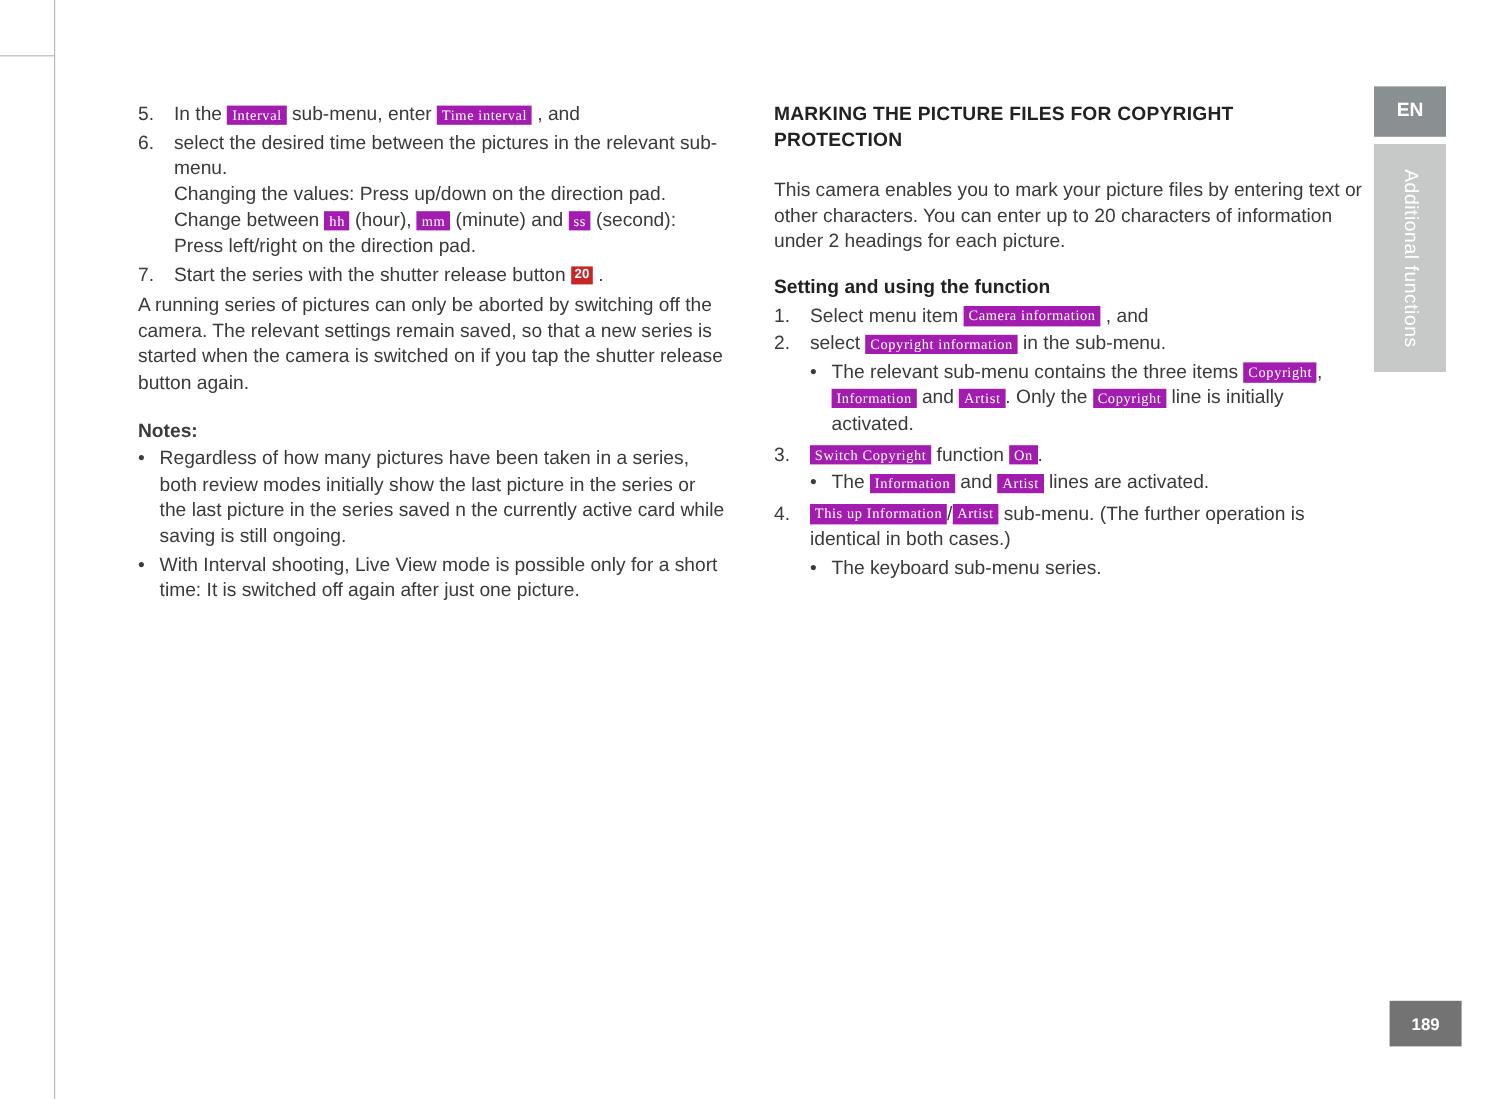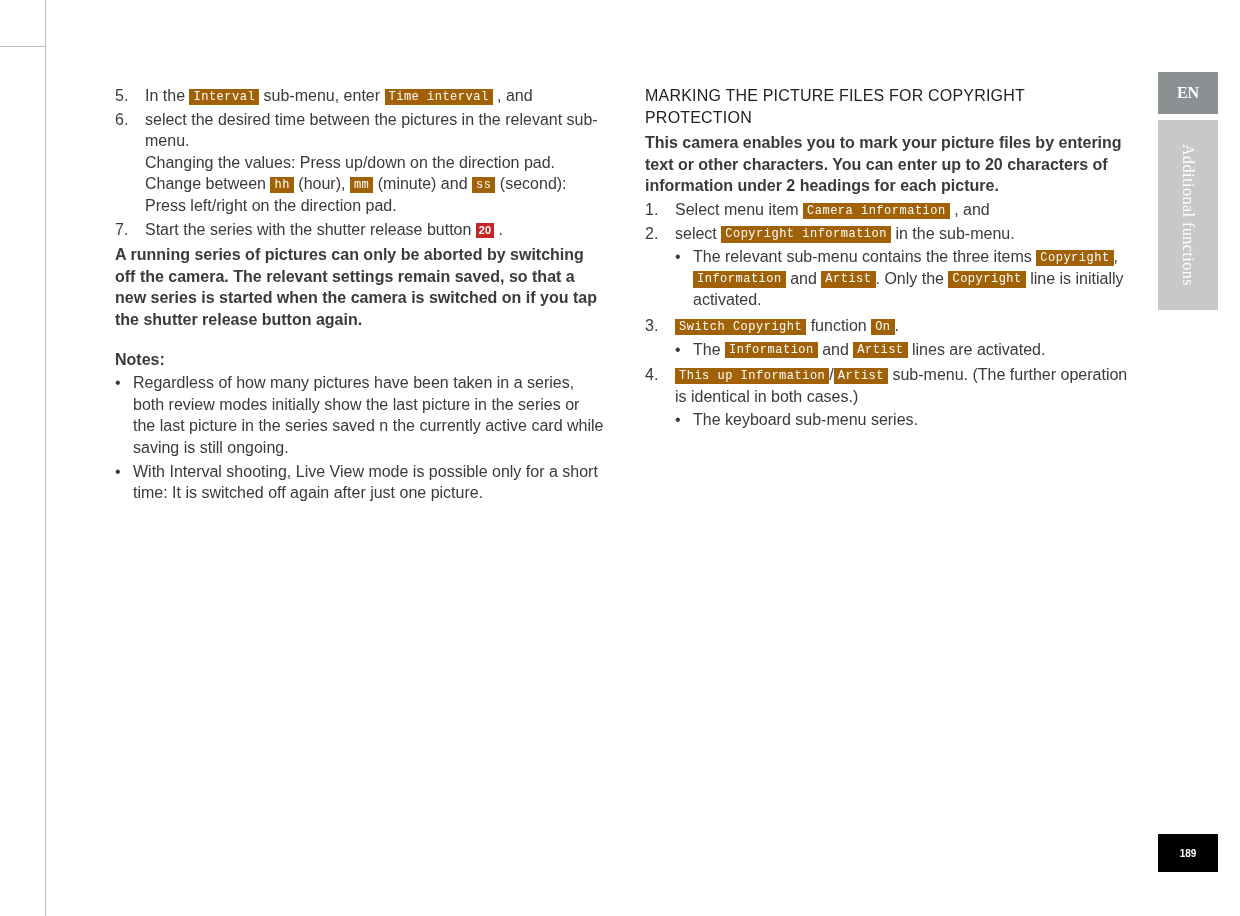--- a/index.html
+++ b/index.html
@@ -29,22 +29,21 @@
     left: 0; top: 46px;
     width: 45px; height: 1px;
     background: #bbb;
   }
   .sidebar {
     position: absolute;
     right: 22px; top: 72px;
     width: 86px;
     display: flex;
     flex-direction: column;
-    align-items: flex-end;
-    font-family: Liberation Serif, serif;
+    align-items: center;
   }
   .lang-tab {
     width: 60px; height: 42px;
     background: #8a8f92;
     color: #fff;
     font-weight: bold;
     display: flex; align-items: center; justify-content: center;
     font-size: 16px;
     margin-bottom: 6px;
   }
@@ -58,62 +57,62 @@
     display: flex; align-items: center; justify-content: center;
     font-size: 16px;
     letter-spacing: 0.5px;
     height: 190px;
   }
   .page-num-tab {
     position: absolute;
     right: 22px;
     bottom: 44px;
     width: 60px; height: 38px;
-    background: #000000;
+    background: #737373;
     color: #fff;
     font-weight: bold;
     display: flex; align-items: center; justify-content: center;
-    font-size: 10px;
+    font-size: 14px;
   }
   ol.numbered { list-style: none; margin-bottom: 4px; }
   ol.numbered > li { display: flex; margin-bottom: 2px; }
   ol.numbered > li .num { min-width: 30px; }
   ol.numbered > li .body { flex: 1; }
-  .para { margin-bottom: 2px; font-weight: bold; }
+  .para { margin-bottom: 2px; }
   .notes-head { font-weight: bold; margin-top: 18px; margin-bottom: 2px; }
   ul.bul { list-style: none; }
   ul.bul > li { display: flex; margin-bottom: 2px; }
   ul.bul > li::before { content: "•"; min-width: 18px; }
   ul.bul > li .body { flex: 1; }
   .gray-box {
     display: inline-block;
-    background: #a16207;
-    color: #fff;
-    font-family: Liberation Mono, monospace;
+    background: #a21caf;
+    color: #fff;
+    font-family: Liberation Serif, serif;
     font-size: 12px;
     padding: 1px 4px;
     line-height: 1.2;
     vertical-align: middle;
     letter-spacing: 0.5px;
   }
   .red-box {
     display: inline-block;
     background: #c62626;
     color: #fff;
     font-size: 11px;
     font-weight: bold;
     padding: 1px 3px;
     line-height: 1.2;
     vertical-align: middle;
   }
   .h2 {
-    font-weight: normal;
+    font-weight: bold;
     font-size: 16px;
     color: #222;
-    margin-bottom: 4px;
+    margin-bottom: 20px;
     letter-spacing: 0.2px;
   }
   .h3 {
     font-weight: bold;
     font-size: 16px;
     color: #222;
     margin-top: 16px;
     margin-bottom: 2px;
   }
   .nested-bul { list-style: none; margin-top: 2px; }
@@ -173,20 +172,21 @@
       <li>
           <span class="body">With Interval shooting, Live View mode is possible only for a short time: It is switched off again after just one picture.</span>
         </li>
     </ul>
   </div>
 
   <div class="col">
     <p class="h2">MARKING THE PICTURE FILES FOR COPYRIGHT PROTECTION</p>
     <p class="para">This camera enables you to mark your picture files by entering text or other characters. You can enter up to 20 characters of information under 2 headings for each picture.</p>
 
+    <p class="h3">Setting and using the function</p>
     <ol class="numbered">
       <li>
         <span class="num">1.</span>
         <span class="body">
           <span>Select menu item </span>
           <span class="gray-box">Camera information</span>
           <span>, and</span>
         </span>
       </li>
       <li>

